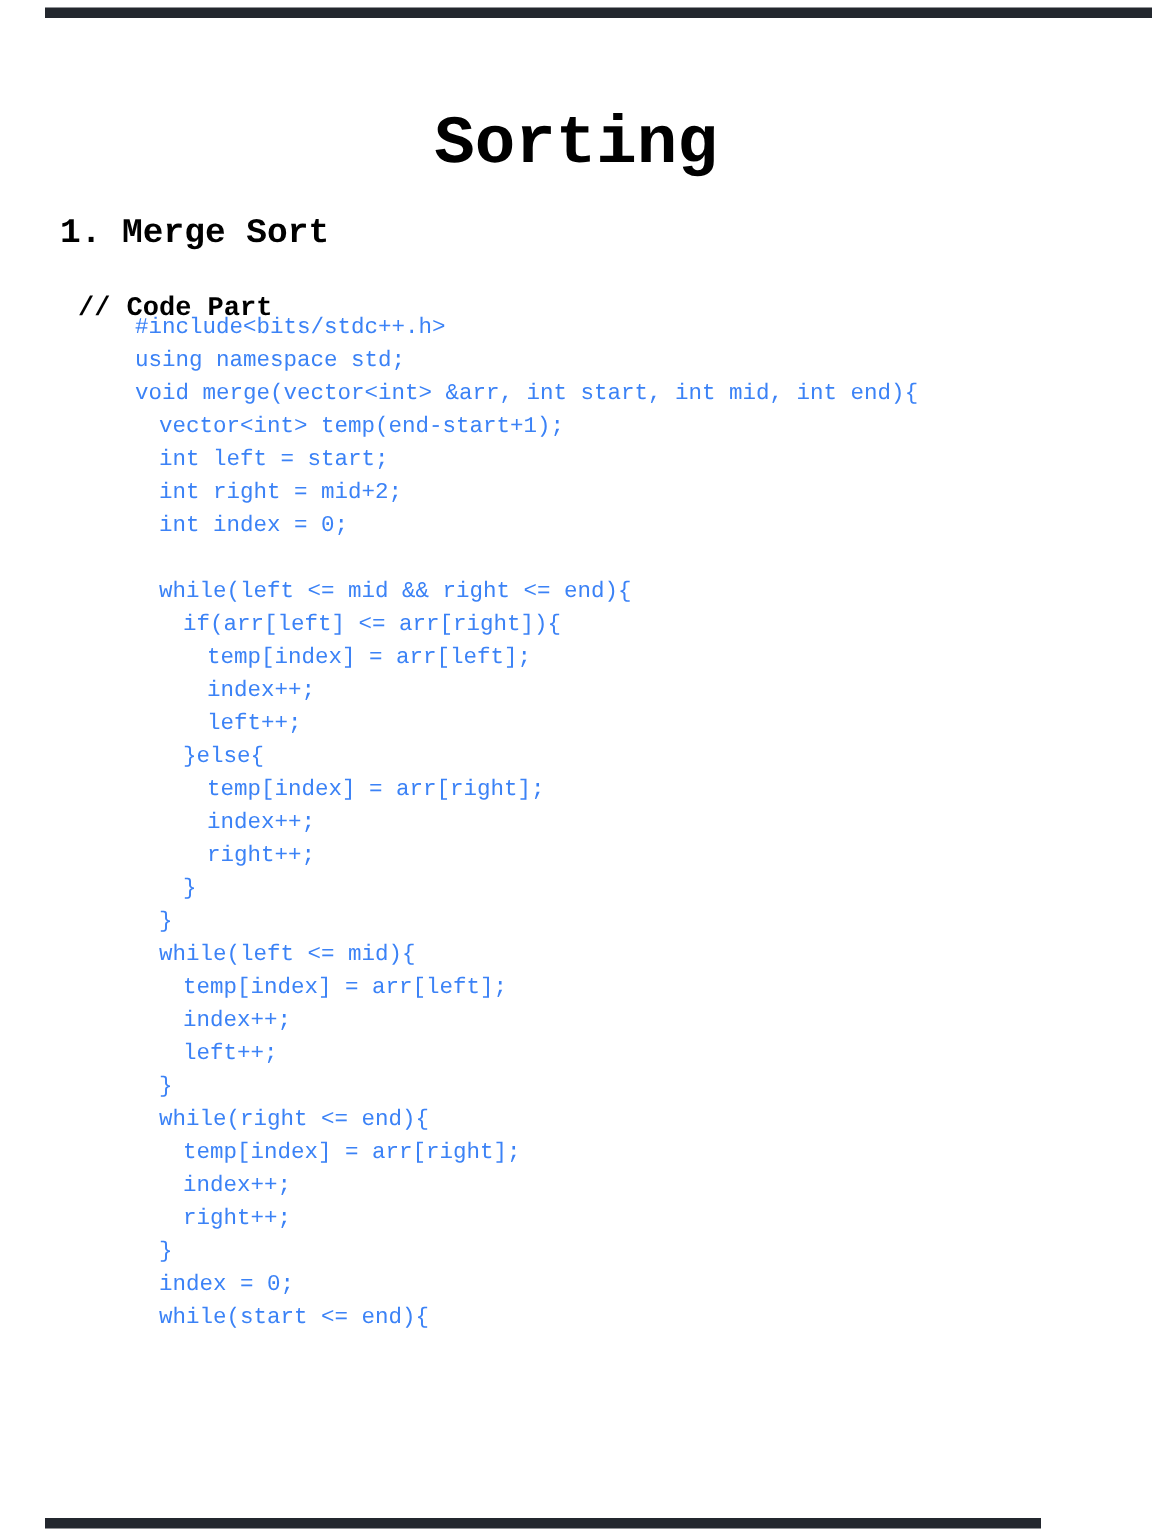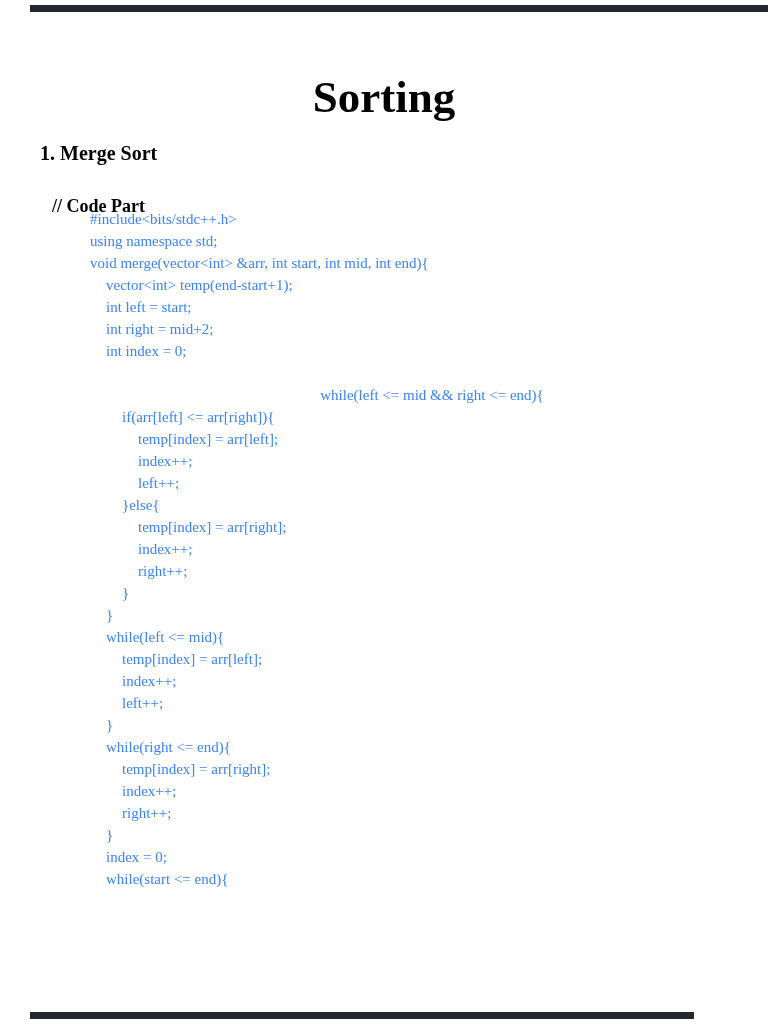--- a/index.html
+++ b/index.html
@@ -6,21 +6,21 @@
     margin: 0;
     padding: 0;
     background: #ffffff;
   }
   .page {
     position: relative;
     width: 768px;
     height: 1024px;
     background: #ffffff;
     overflow: hidden;
-    font-family: Liberation Serif, serif;
+    font-family: Liberation Mono, monospace;
     color: #000000;
   }
   .edge-bar {
     position: absolute;
     height: 7px;
     background: #23272e;
   }
   .edge-bar.top {
     left: 30px;
     right: 0;
@@ -39,21 +39,21 @@
     text-align: center;
     font-size: 45px;
     line-height: 52px;
     font-weight: bold;
     letter-spacing: 0px;
   }
   .section-heading {
     position: absolute;
     top: 125px;
     left: 40px;
-    font-size: 20px;
+    font-size: 23px;
     line-height: 22px;
     font-weight: bold;
   }
   .code-heading {
     position: absolute;
     top: 180px;
     left: 52px;
     font-size: 18px;
     line-height: 22px;
     font-weight: bold;
@@ -87,21 +87,21 @@
 
   <div class="code-block">
       <div class="code-line" style="padding-left: 0px;">#include&lt;bits/stdc++.h&gt;</div>
       <div class="code-line" style="padding-left: 0px;">using namespace std;</div>
       <div class="code-line" style="padding-left: 0px;">void merge(vector&lt;int&gt; &amp;arr, int start, int mid, int end){</div>
       <div class="code-line" style="padding-left: 16px;">vector&lt;int&gt; temp(end-start+1);</div>
       <div class="code-line" style="padding-left: 16px;">int left = start;</div>
       <div class="code-line" style="padding-left: 16px;">int right = mid+2;</div>
       <div class="code-line" style="padding-left: 16px;">int index = 0;</div>
       <div class="code-line" style="padding-left: 16px;"></div>
-      <div class="code-line" style="padding-left: 16px; text-align: center;">while(left &lt;= mid &amp;&amp; right &lt;= end){</div>
+      <div class="code-line" style="padding-left: 16px;">while(left &lt;= mid &amp;&amp; right &lt;= end){</div>
       <div class="code-line" style="padding-left: 32px;">if(arr[left] &lt;= arr[right]){</div>
       <div class="code-line" style="padding-left: 48px;">temp[index] = arr[left];</div>
       <div class="code-line" style="padding-left: 48px;">index++;</div>
       <div class="code-line" style="padding-left: 48px;">left++;</div>
       <div class="code-line" style="padding-left: 32px;">}else{</div>
       <div class="code-line" style="padding-left: 48px;">temp[index] = arr[right];</div>
       <div class="code-line" style="padding-left: 48px;">index++;</div>
       <div class="code-line" style="padding-left: 48px;">right++;</div>
       <div class="code-line" style="padding-left: 32px;">}</div>
       <div class="code-line" style="padding-left: 16px;">}</div>

